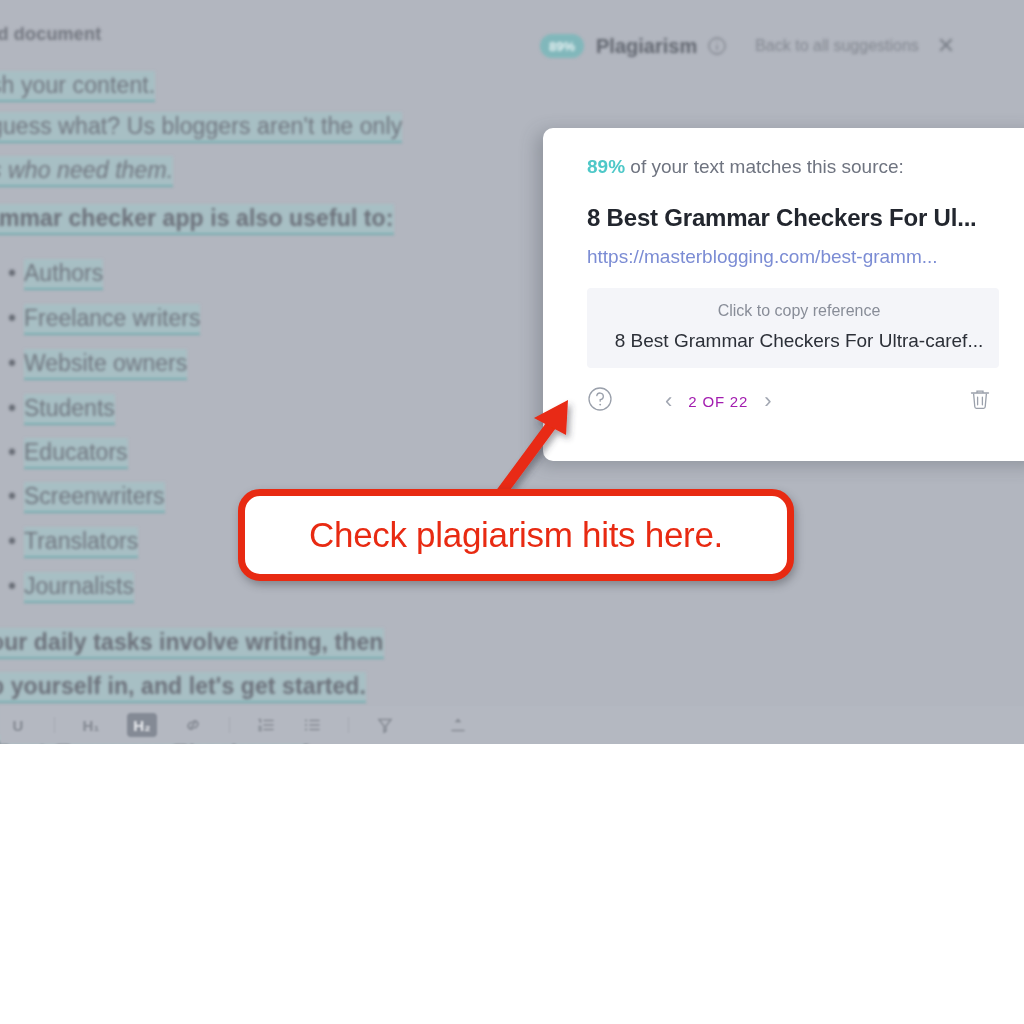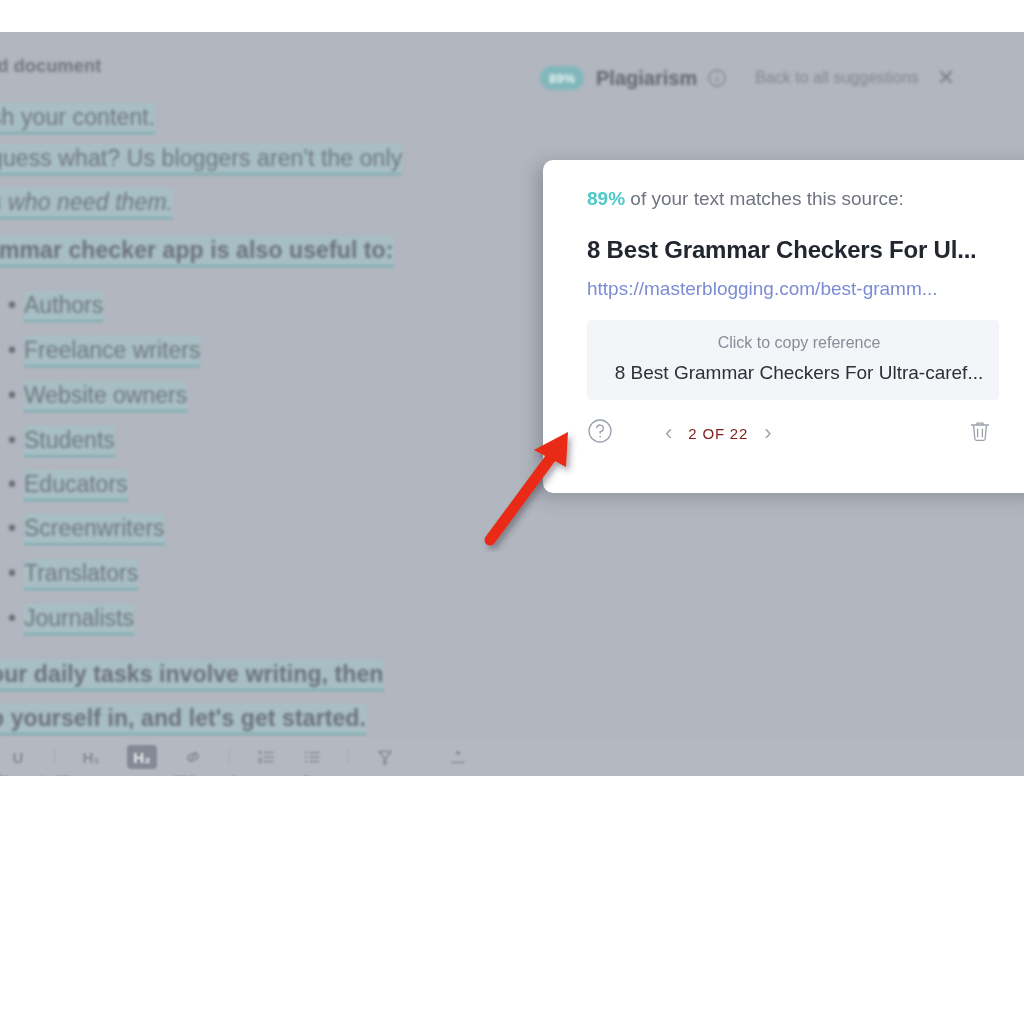--- a/index.html
+++ b/index.html
@@ -10,21 +10,20 @@
     overflow: hidden;
     font-family: "Liberation Sans", sans-serif;
   }
 
   #screen {
     position: relative;
     width: 1024px;
     height: 744px;
     background: #b2b6bf;
     overflow: hidden;
-    margin-top: 32px;
   }
 
   
   #doc-layer {
     position: absolute;
     inset: 0;
     filter: blur(1.6px);
     opacity: 0.92;
   }
 
@@ -207,21 +206,21 @@
     margin-left: 46px;
   }
   .chev {
     font-size: 22px;
     color: #a2a7b2;
     padding: 0 6px;
     line-height: 1;
   }
   #nav-counter {
     font-size: 15px;
-    color: #7f1d1d;
+    color: #a21caf;
     letter-spacing: .8px;
     padding: 0 10px;
     white-space: nowrap;
   }
   #delete-btn { margin-left: auto; }
 
   
   #arrow-svg {
     position: absolute;
     left: 430px;
@@ -430,20 +429,23 @@
       <filter id="arrowshadow" x="-30%" y="-30%" width="170%" height="170%">
         <feDropShadow dx="3" dy="4" stdDeviation="3" flood-color="#3a3d44" flood-opacity="0.45"></feDropShadow>
       </filter>
     </defs>
     <g filter="url(#arrowshadow)">
       <line x1="60" y1="128" x2="128" y2="36" stroke="#e82a12" stroke-width="11" stroke-linecap="round"></line>
       <polygon points="138,20 136,55 104,38" fill="#e82a12"></polygon>
     </g>
   </svg>
 
+  <div id="callout">
+    <div id="callout-text">Check plagiarism hits here.</div>
+  </div>
 
   <div id="toolbar">
     <div class="tb-item">U</div>
     <div class="tb-sep"></div>
     <div class="tb-item">H₁</div>
     <div class="tb-item active">H₂</div>
     <div class="tb-item">
       <svg width="20" height="20" viewBox="0 0 20 20" fill="none" stroke="currentColor" stroke-width="1.6" stroke-linecap="round">
         <path d="M8 12.2l4-4.4M7.4 7.4L5.7 9.2a3 3 0 0 0 4.2 4.2l1.3-1.4"></path>
         <path d="M12.6 12.6l1.7-1.8a3 3 0 0 0-4.2-4.2L8.8 8"></path>

